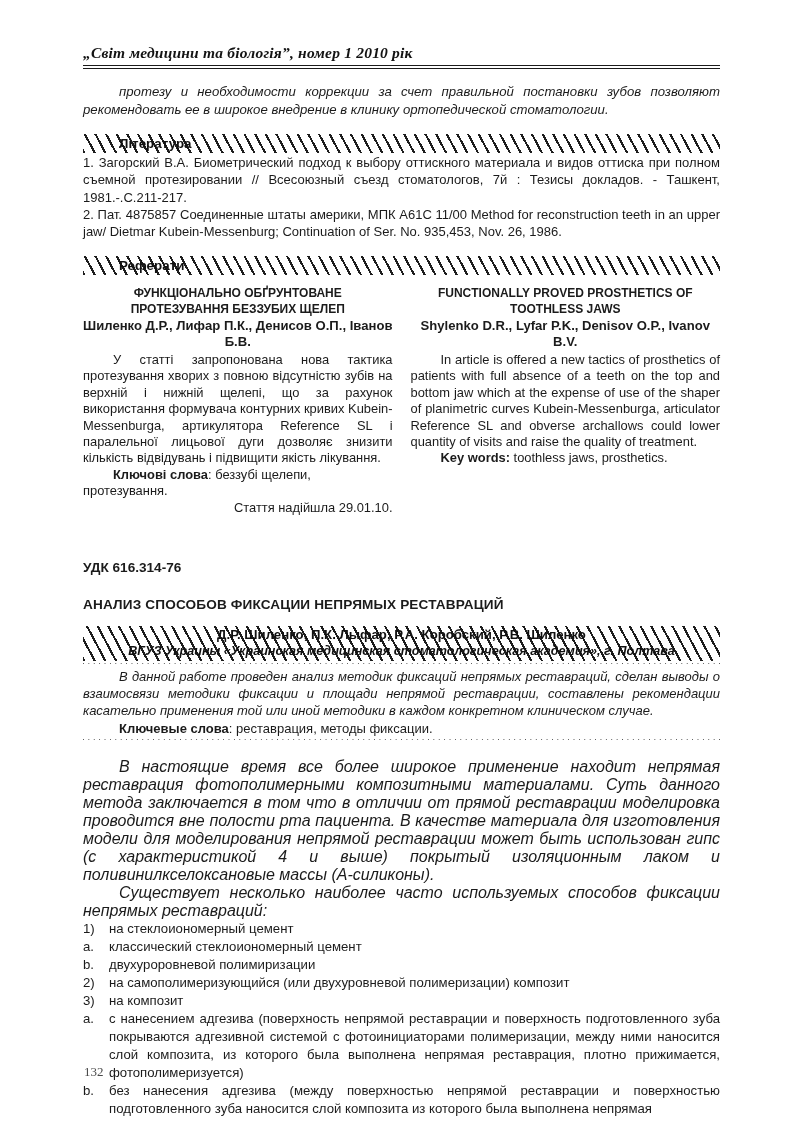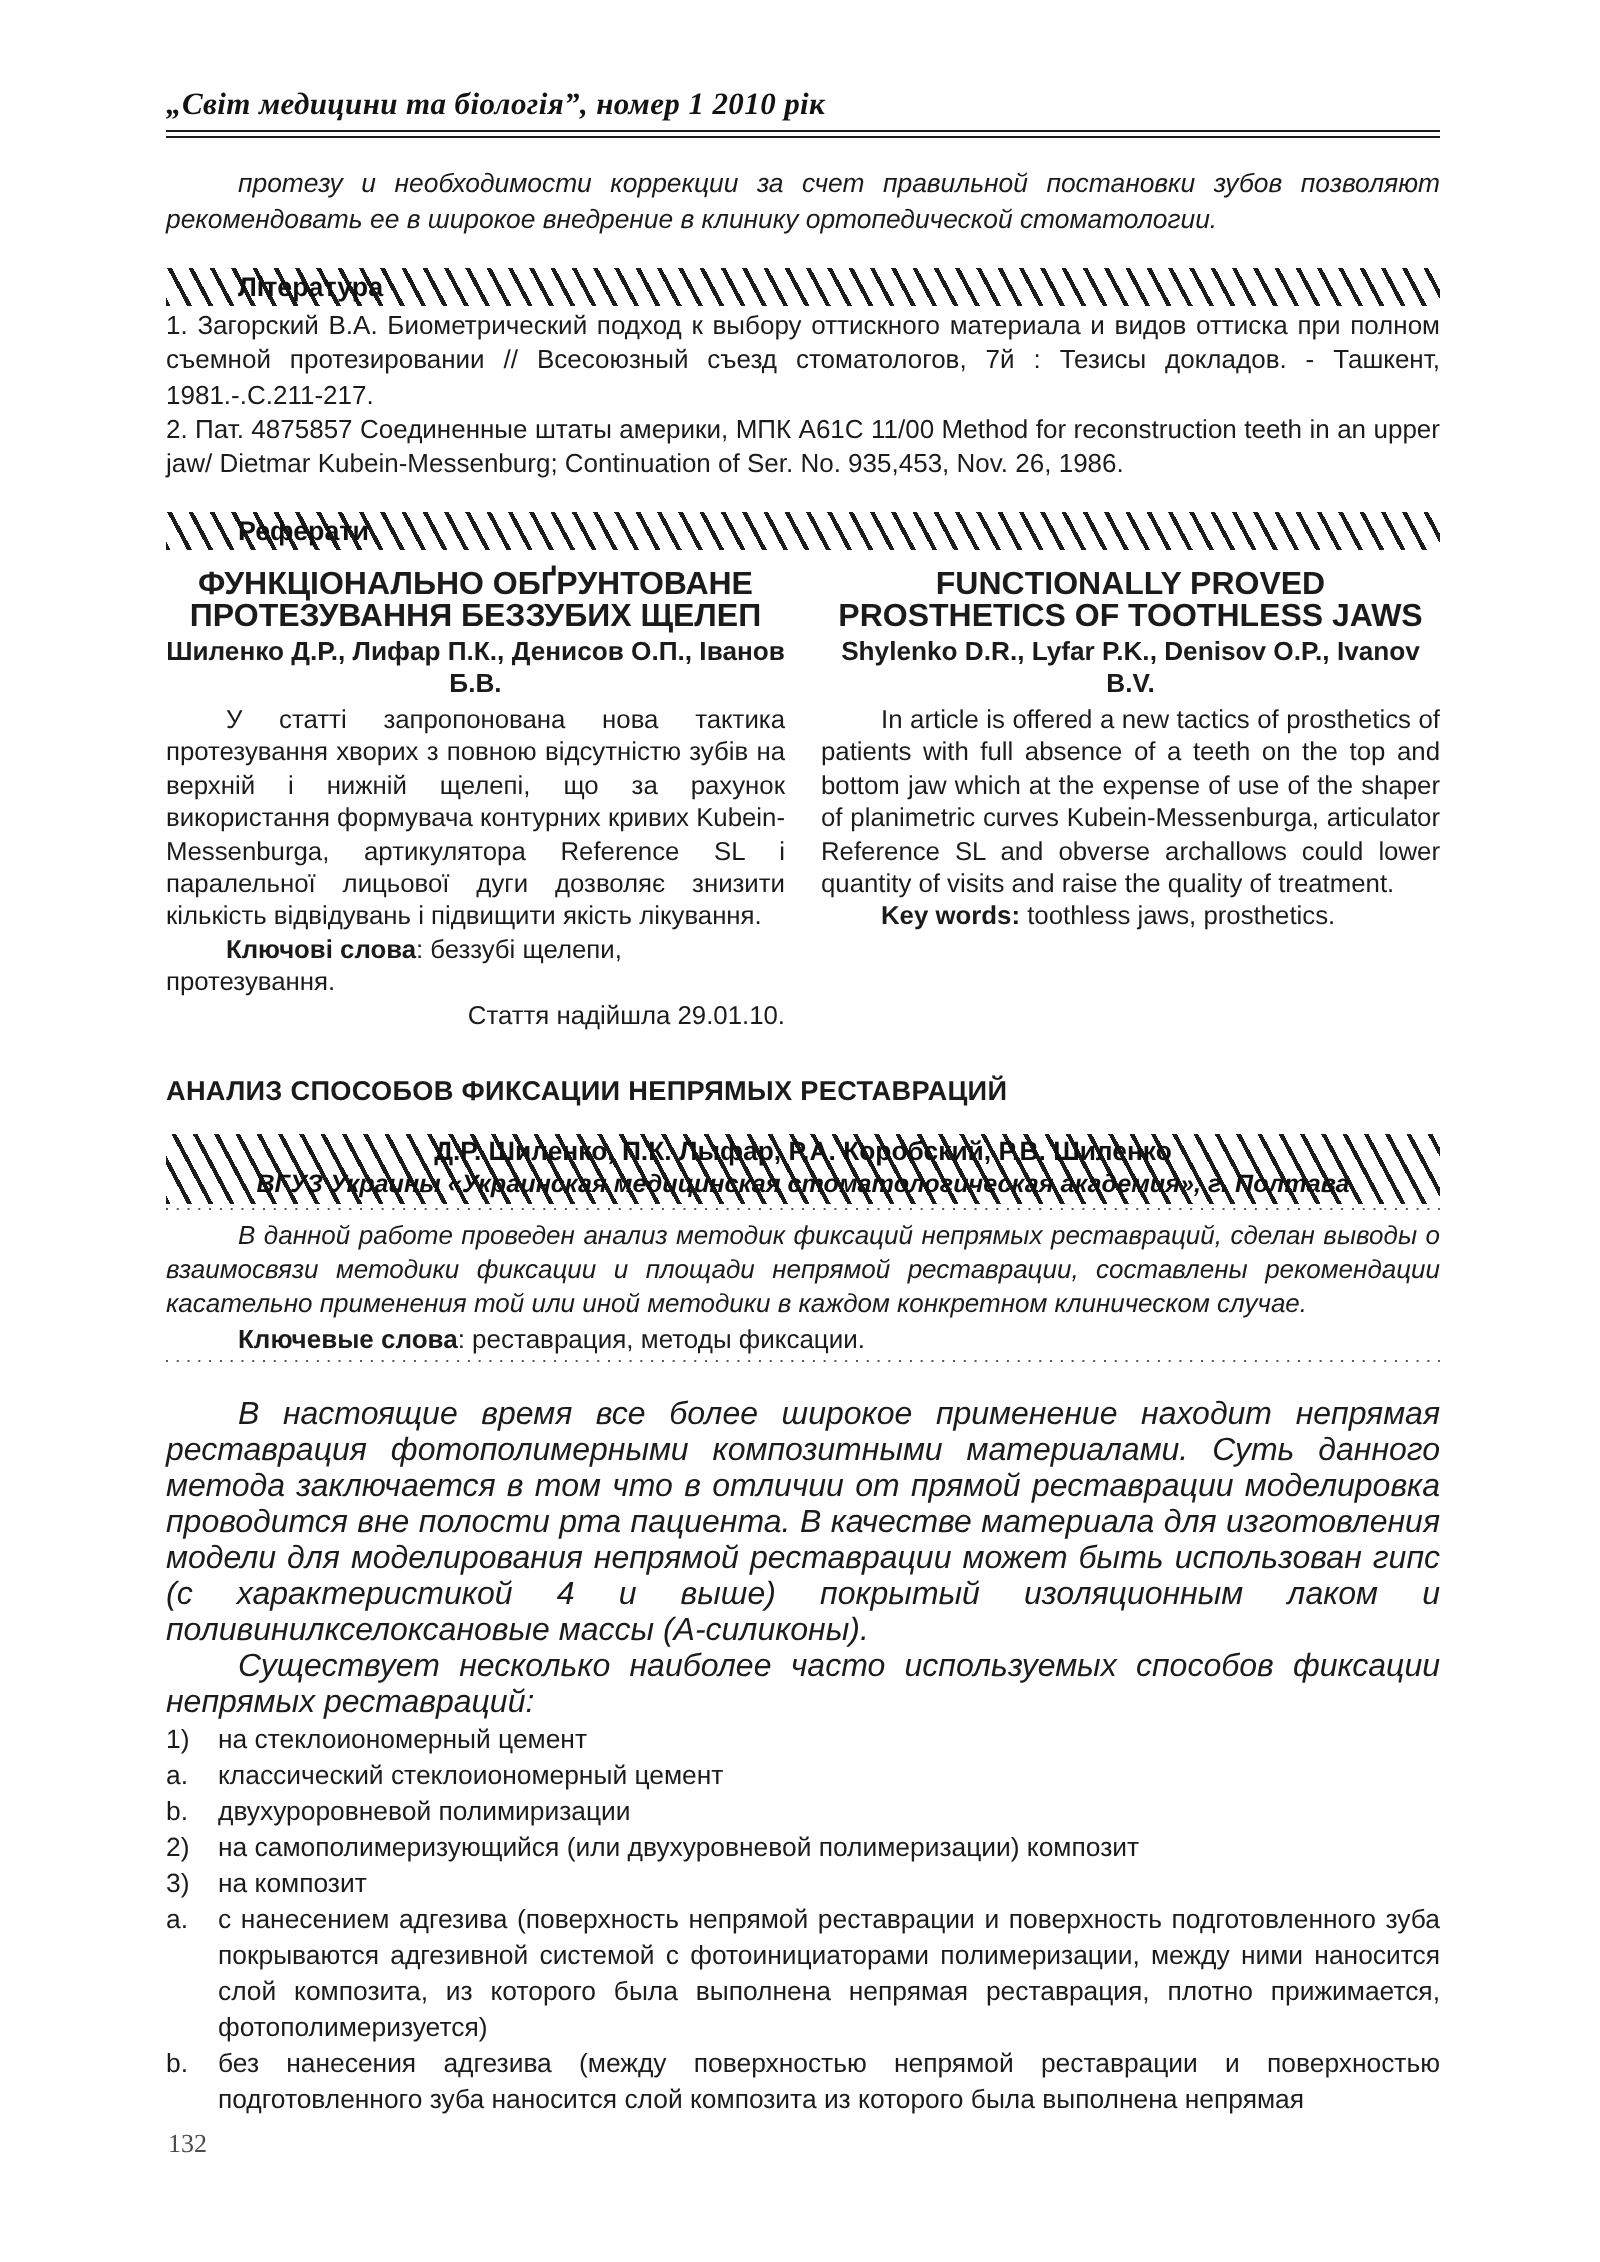--- a/index.html
+++ b/index.html
@@ -110,21 +110,21 @@
 
   
   .abs-cols {
     display: flex;
     gap: 18px;
     margin-top: 10px;
   }
   .abs-col { width: 310px; }
   .abs-title {
     text-align: center;
-    font-size: 16px;
+    font-size: 12px;
     font-weight: bold;
     line-height: 16.2px;
     margin: 0 0 0 0;
   }
   .abs-authors {
     text-align: center;
     font-size: 13.1px;
     font-weight: bold;
     line-height: 16.2px;
     margin: 0;
@@ -241,20 +241,21 @@
         <p class="abs-recv">Стаття надійшла 29.01.10.</p>
       </div>
       <div class="abs-col">
         <div class="abs-title">FUNCTIONALLY PROVED PROSTHETICS OF TOOTHLESS JAWS</div>
         <div class="abs-authors">Shylenko D.R., Lyfar P.K., Denisov O.P., Ivanov B.V.</div>
         <p class="abs-body">In article is offered a new tactics of prosthetics of patients with full absence of a teeth on the top and bottom jaw which at the expense of use of the shaper of planimetric curves Kubein-Messenburga, articulator Reference SL and  obverse archallows could lower quantity of visits and raise the quality of treatment.</p>
         <p class="abs-kw"><b>Key words:</b><span> toothless jaws, prosthetics.</span></p>
       </div>
     </div>
 
+    <div class="udk">УДК 616.314-76</div>
     <div class="art-title">АНАЛИЗ СПОСОБОВ ФИКСАЦИИ НЕПРЯМЫХ РЕСТАВРАЦИЙ</div>
 
     <div class="hatch hatch-authors">
       <div class="hl center">Д.Р. Шиленко, П.К. Лыфар, Р.А. Коробский, Р.В. Шиленко</div>
       <div class="hl inst">ВГУЗ Украины «Украинская медицинская стоматологическая академия», г. Полтава</div>
     </div>
 
     <div class="dotband"></div>
     <div class="ru-abstract">
       <p class="just indent">В данной работе проведен анализ методик фиксаций непрямых реставраций, сделан выводы о взаимосвязи методики фиксации и площади непрямой реставрации, составлены рекомендации касательно применения той или иной методики в каждом конкретном клиническом случае.</p>

